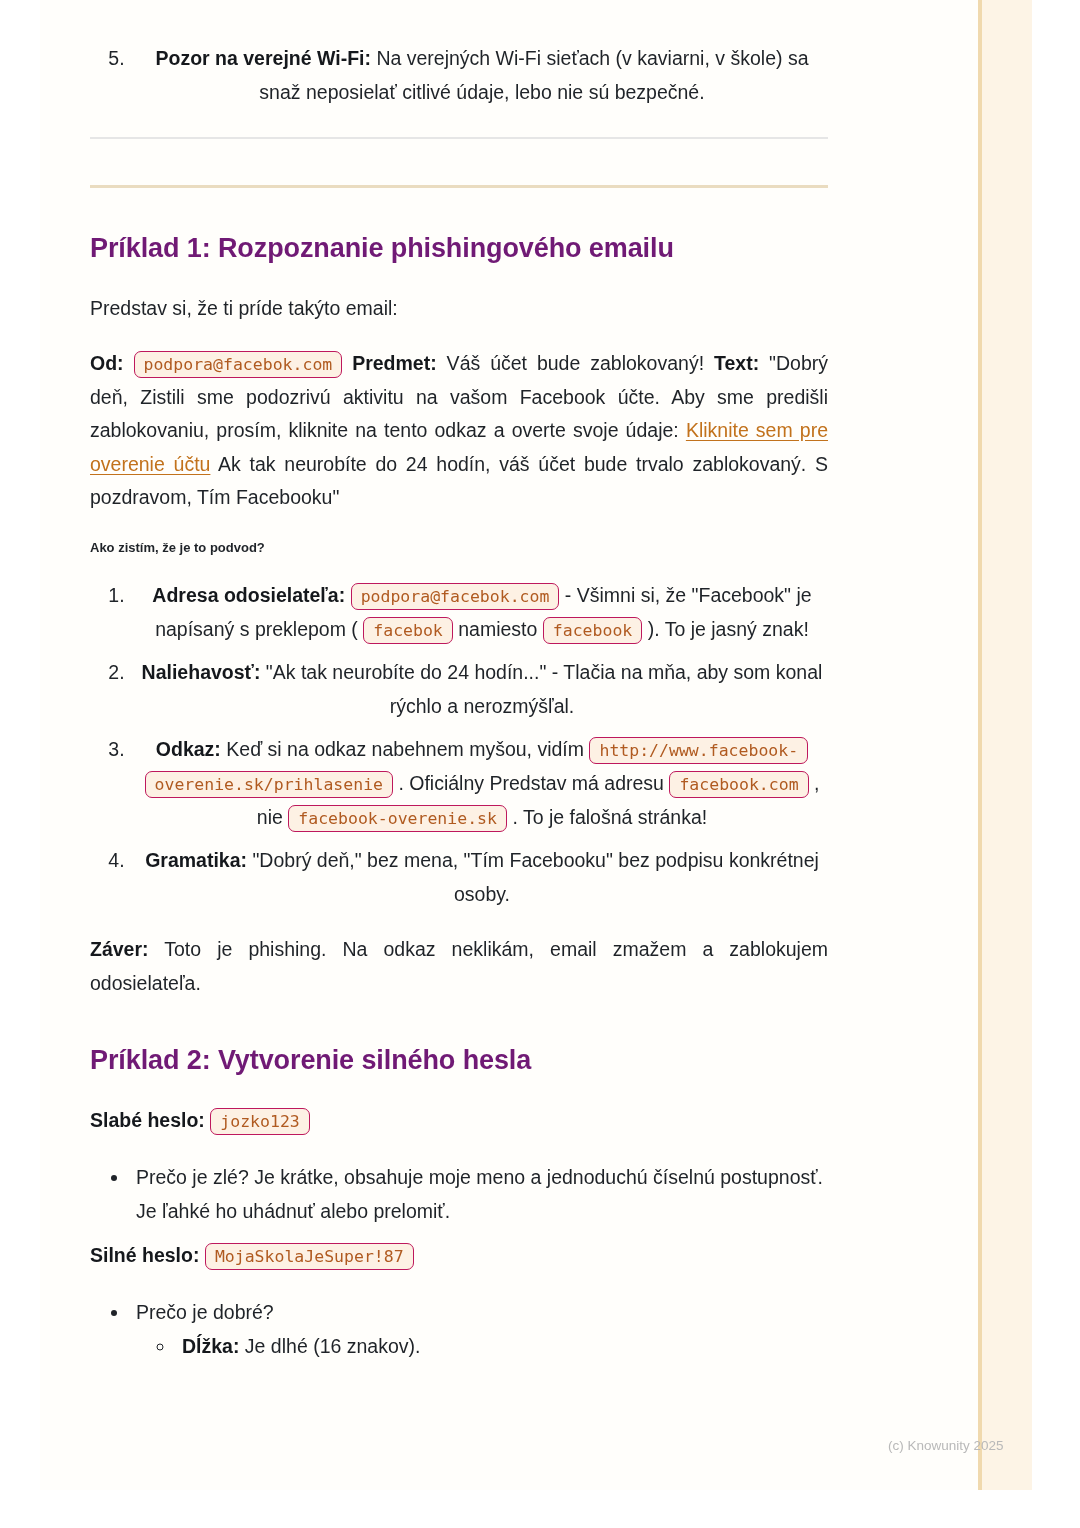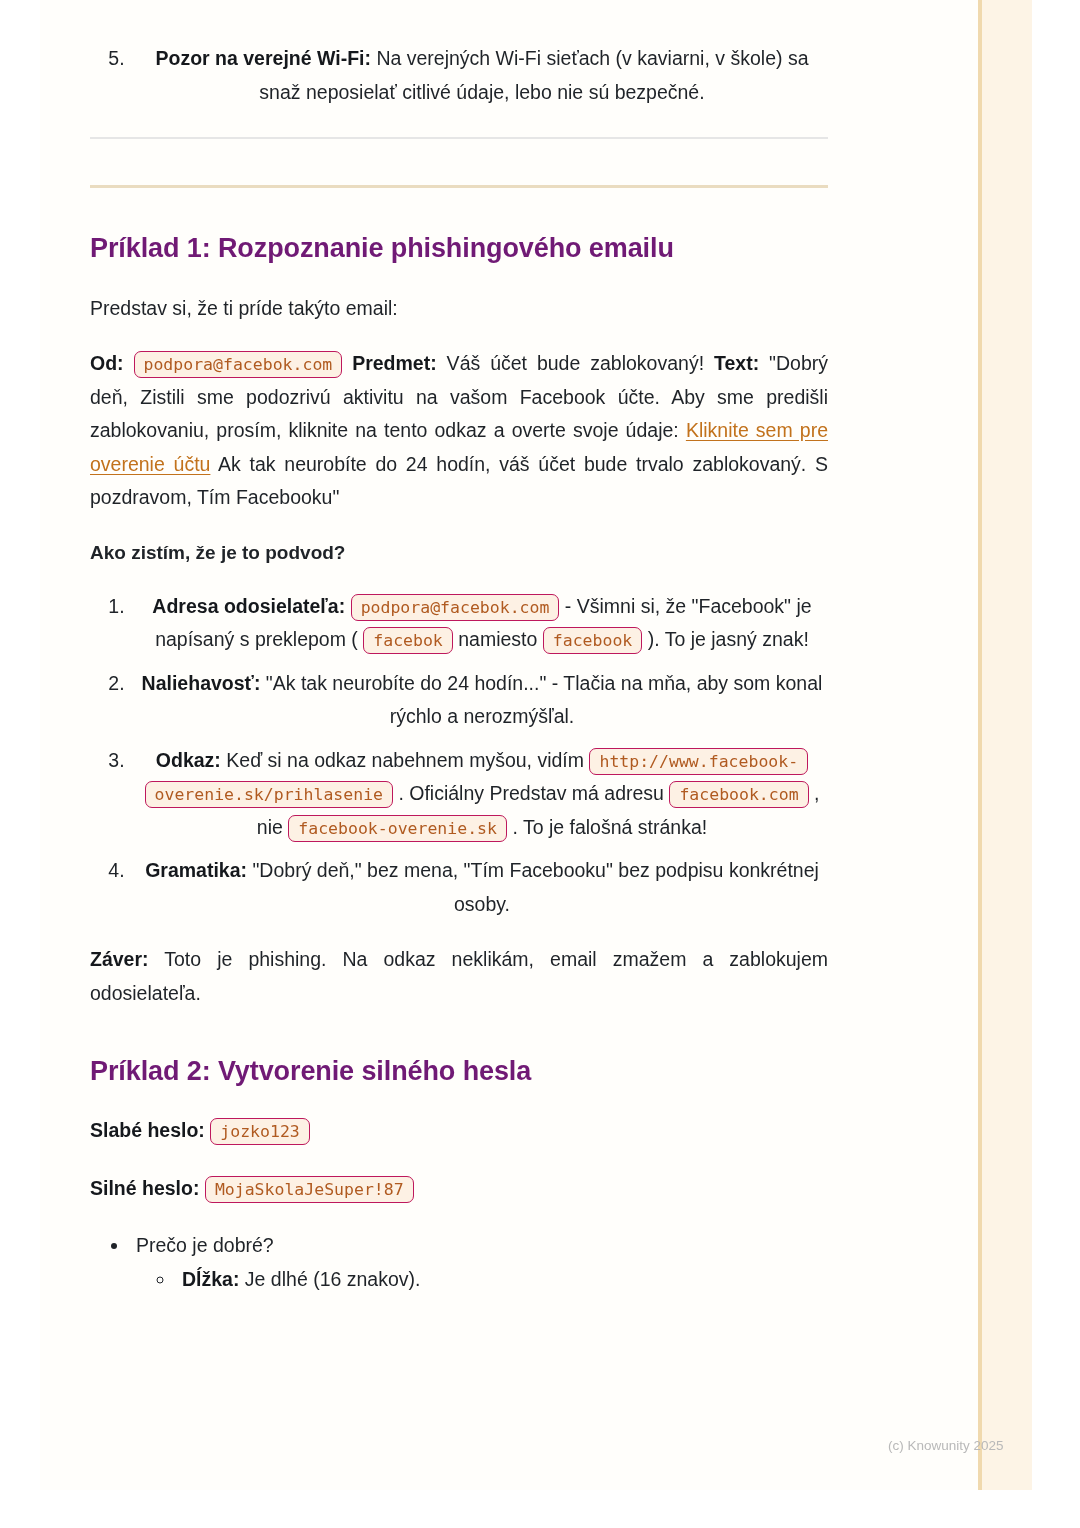--- a/index.html
+++ b/index.html
@@ -100,21 +100,21 @@
   h3.sub {
     font-size: 27px;
     font-weight: 700;
     color: #701a75;
     margin: 0 0 26px 0;
     letter-spacing: -0.1px;
     line-height: 1.25;
   }
   p.qlabel {
     font-weight: 700;
-    font-size: 19px;
+    font-size: 13px;
     margin: 8px 0 20px 0;
   }
 
   
   code.cd {
     font-family: "DejaVu Sans Mono", "Liberation Mono", monospace;
     font-size: 16.5px;
     color: #b05a20;
     background: #fdf1e4;
     border: 1px solid #be185d;
@@ -192,20 +192,23 @@
       <strong>Záver:</strong><span> Toto je phishing. Na odkaz neklikám, email zmažem a zablokujem odosielateľa.</span>
     </p>
 
     <h3 class="sub" style="margin-top:44px;">Príklad 2: Vytvorenie silného hesla</h3>
 
     <p style="margin-bottom:24px;">
       <strong>Slabé heslo:</strong>
       <code class="cd">jozko123</code>
     </p>
 
+    <ul class="bul">
+      <li>Prečo je zlé? Je krátke, obsahuje moje meno a jednoduchú číselnú postupnosť. Je ľahké ho uhádnuť alebo prelomiť.</li>
+    </ul>
 
     <p style="margin-top:8px;margin-bottom:24px;">
       <strong>Silné heslo:</strong>
       <code class="cd">MojaSkolaJeSuper!87</code>
     </p>
 
     <ul class="bul">
       <li>
         <span>Prečo je dobré?</span>
         <ul class="circ">

